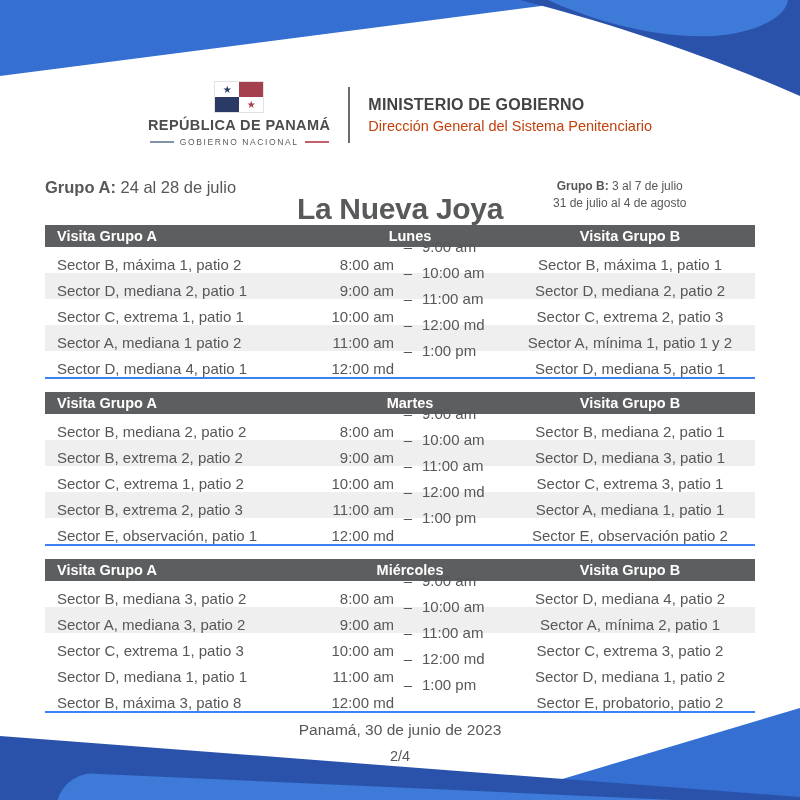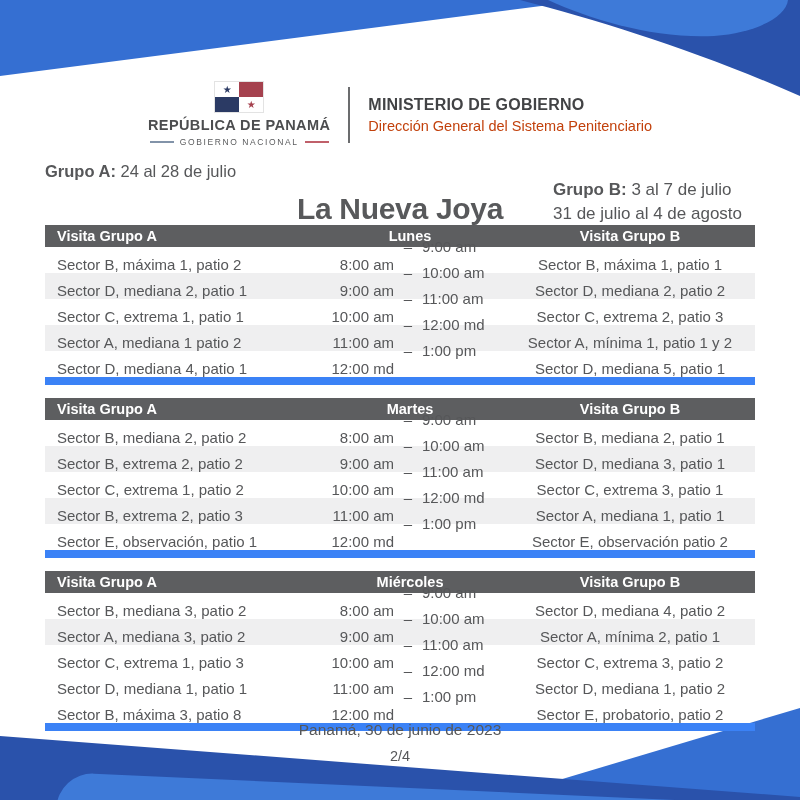--- a/index.html
+++ b/index.html
@@ -35,27 +35,27 @@
   .rule-l { background:#8293a9; }
   .rule-r { background:#c0606a; }
   .vdivider { width:2px; height:56px; background:#6b6c6e; }
   .brand-right { text-align:left; }
   .ministry-name { font-weight:bold; font-size:16px; color:#424345; letter-spacing:.2px; }
   .ministry-sub  { font-size:14.5px; color:#c2410c; margin-top:4px; }
 
   
   .page-title { position:absolute; top:150px; left:0; right:0; text-align:center;
     font-size:30px; font-weight:bold; color:#58595b; letter-spacing:-.3px;margin-top:42px; }
-  .group-a { position:absolute; top:162px; left:45px; font-size:16.5px; }
-  .group-b { position:absolute; top:178px; left:553px; font-size:17px; line-height:1.4; }
+  .group-a { position:absolute; top:178px; left:45px; font-size:16.5px; }
+  .group-b { position:absolute; top:178px; left:553px; font-size:12px; line-height:1.4;text-align:center; }
   .group-label { font-weight:bold; }
 
   
   .tables { position:absolute; top:225px; left:45px; width:710px; }
-  .vtable { margin-bottom:13px; border-bottom:8px solid #3b82f6; }
+  .vtable { margin-bottom:13px; border-bottom:2px solid #3b82f6; }
   .thead { display:flex; align-items:center; height:22px;
     background:var(--header-bar,#5d5e60); color:#fff; font-weight:bold; font-size:14.5px; }
   .col-a { width:270px; padding-left:12px; box-sizing:border-box; text-align:left; }
   .col-t { width:190px; text-align:center; }
   .col-b { width:250px; text-align:center; }
   .trow { display:flex; align-items:flex-end; height:26px; font-size:15px; }
   .trow.shaded { background:var(--row-shaded,#efeff0); }
   .ct { display:flex; justify-content:center; align-items:center; }
   .ts { width:68px; text-align:right;margin-top:36px; }
   .td { width:28px; text-align:center; }

